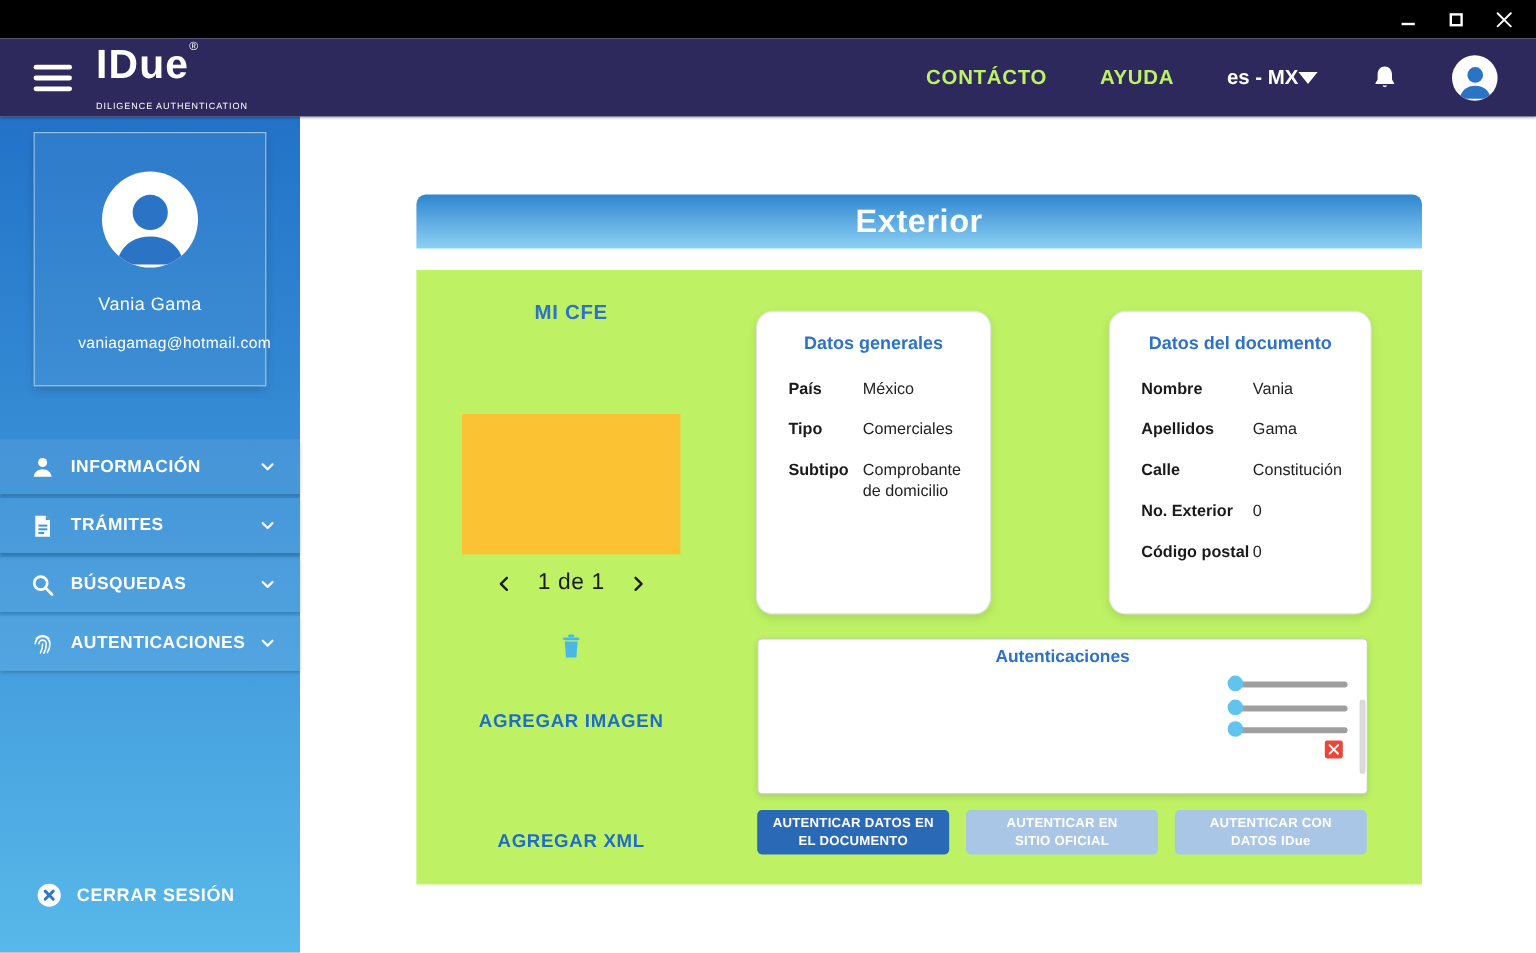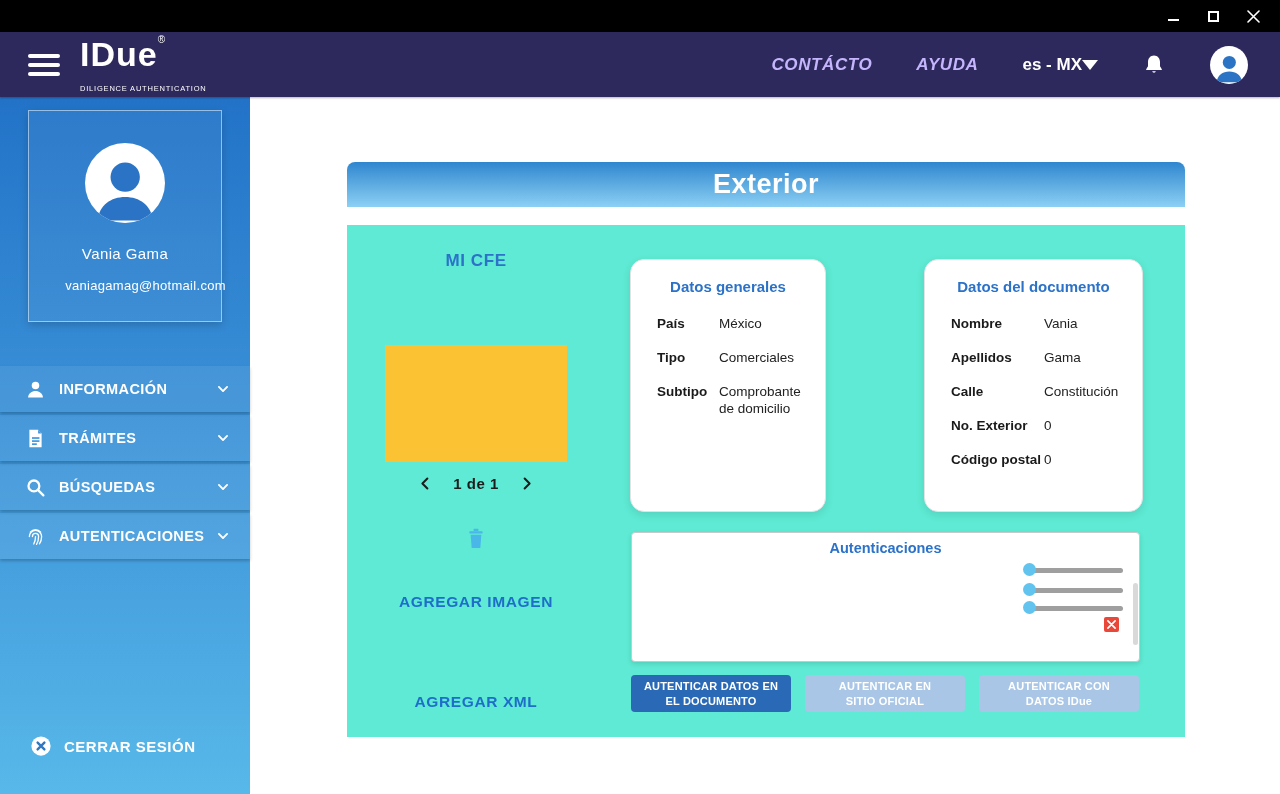--- a/index.html
+++ b/index.html
@@ -17,21 +17,21 @@
   
   .app-header { position:absolute; left:0; top:32px; width:1280px; height:65px; background:#2e295c;
                 display:flex; align-items:center; box-shadow:0 1px 2px rgba(0,0,0,.3); z-index:5; }
   .hamburger { margin-left:28px; width:32px; display:flex; flex-direction:column; gap:5px; cursor:pointer; }
   .hamburger span { display:block; height:4px; background:#fff; border-radius:2px; }
   .logo { margin-left:20px; color:#fff; line-height:1; }
   .logo-main { font-size:34px; font-weight:700; letter-spacing:1px; }
   .logo-reg { font-size:10px; vertical-align:top; position:relative; top:-2px; }
   .logo-sub { font-size:7.5px; letter-spacing:.8px; margin-top:14px; }
   .header-right { margin-left:auto; display:flex; align-items:center; gap:44px; padding-right:32px; }
-  .nav-link { color:#c4b5fd; font-size:17px; font-weight:600; letter-spacing:.6px; cursor:pointer;font-style:italic; }
+  .nav-link { color:#bef264; font-size:17px; font-weight:600; letter-spacing:.6px; cursor:pointer; }
   .lang { display:flex; align-items:center; color:#fff; font-size:17px; font-weight:600; cursor:pointer; }
   .tri-down { width:0; height:0; border-left:8px solid transparent; border-right:8px solid transparent;
               border-top:10px solid #fff; }
   .bell { width:24px; height:24px; cursor:pointer; }
   .avatar { width:38px; height:38px; border-radius:50%; background:#fff; overflow:hidden; cursor:pointer;
             display:flex; align-items:flex-end; justify-content:center; }
   .avatar svg { width:86%; height:86%; }
 
   
   .sidebar { position:absolute; left:0; top:97px; width:250px; height:697px;
@@ -57,30 +57,30 @@
   .logout { position:absolute; left:30px; bottom:37px; display:flex; align-items:center; gap:12px; cursor:pointer; }
   .logout-icon { width:22px; height:22px; }
   .logout-label { color:#fff; font-weight:700; font-size:15px; letter-spacing:.5px; }
 
   
   .banner { position:absolute; left:347px; top:162px; width:838px; height:45px;
             background:linear-gradient(180deg,#2f86cf 0%, #8cd0f4 100%);
             border-radius:8px 8px 0 0; display:flex; align-items:center; justify-content:center; }
   .banner-title { color:#fff; font-size:27px; font-weight:700; letter-spacing:.5px; }
 
-  .panel { position:absolute; left:347px; top:225px; width:838px; height:512px; background:#5eead4; }
+  .panel { position:absolute; left:347px; top:225px; width:838px; height:512px; background:#bef264; }
 
   
   .doc-name { position:absolute; left:0; top:26px; width:258px; text-align:center;
               color:#2b72c8; font-size:17px; font-weight:700; letter-spacing:.6px; }
   .doc-preview { position:absolute; left:38px; top:120px; width:182px; height:117px; background:#fbc233; cursor:pointer; }
   .pager { position:absolute; left:0; top:250px; width:258px; display:flex; align-items:center;
            justify-content:center; gap:20px; }
   .pager-btn { width:15px; height:15px; cursor:pointer; }
-  .pager-text { font-size:15px; font-weight:700; color:#1c1c1c; letter-spacing:.5px; }
+  .pager-text { font-size:19px; font-weight:400; color:#1c1c1c; letter-spacing:.5px; }
   .trash { position:absolute; left:119px; top:303px; width:20px; height:22px; cursor:pointer; color:#49b8e8; }
   .doc-link { position:absolute; left:0; width:258px; text-align:center; color:#1e6ec9;
               font-size:15.5px; font-weight:700; letter-spacing:.6px; cursor:pointer; }
 
   
   .card { position:absolute; background:#fff; border:1px solid #e3e3e6; border-radius:14px;
           box-shadow:0 3px 8px rgba(0,0,0,.10); padding:18px 0 0 0; }
   .card-generales { left:283px; top:34px; width:196px; height:253px; }
   .card-documento { left:577px; top:34px; width:219px; height:253px; }
   .card-title { text-align:center; color:#2b72c8; font-size:15px; font-weight:700; margin-bottom:20px; }

